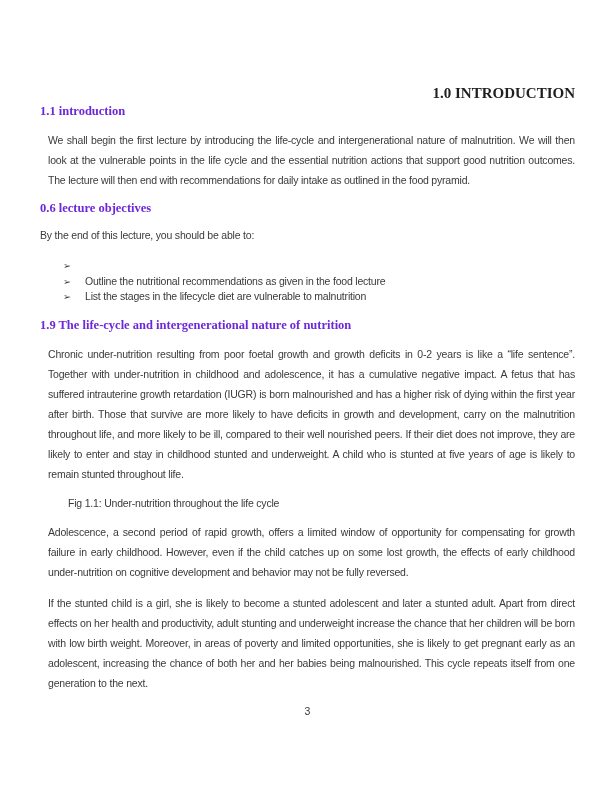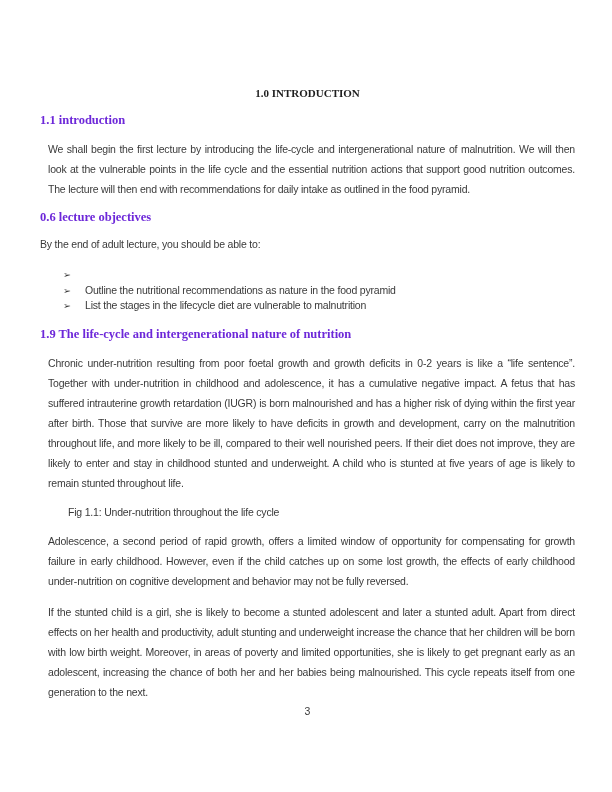--- a/index.html
+++ b/index.html
@@ -18,25 +18,25 @@
   }
   .content {
     position: absolute;
     left: 40px;
     top: 86px;
     width: 535px;
   }
   .doc-title {
     font-family: "Liberation Serif", serif;
     font-weight: bold;
-    font-size: 11px;
+    font-size: 15px;
     line-height: 14px;
     color: #1f1f1f;
-    text-align: center;
-    margin: 0 0 13px 0;
+    text-align: right;
+    margin: 0 0 4px 0;
   }
   .section-heading {
     font-family: "Liberation Serif", serif;
     font-weight: bold;
     font-size: 12.5px;
     line-height: 14px;
     color: #6d28d9;
     margin: 4px 0 12px 0;
   }
   .body-para {
@@ -95,28 +95,28 @@
 
     <h1 class="doc-title">1.0 INTRODUCTION</h1>
 
     <section>
       <h2 class="section-heading">1.1 introduction</h2>
       <p class="body-para">We shall begin the first lecture by introducing the life-cycle and intergenerational nature of malnutrition. We will then look at the vulnerable points in the life cycle and the essential nutrition actions that support good nutrition outcomes. The lecture will then end with recommendations for daily intake as outlined in the food pyramid.</p>
     </section>
 
     <section>
       <h2 class="section-heading">0.6 lecture objectives</h2>
-      <p class="lead-para">By the end of adult lecture, you should be able to:</p>
+      <p class="lead-para">By the end of this lecture, you should be able to:</p>
       <ul class="bullet-list">
         <li class="bullet-item">
           <span class="bullet-glyph">➢</span>
         </li>
         <li class="bullet-item">
           <span class="bullet-glyph">➢</span>
-          <span>Outline the nutritional recommendations as nature in the food pyramid</span>
+          <span>Outline the nutritional recommendations as given in the food lecture</span>
         </li>
         <li class="bullet-item">
           <span class="bullet-glyph">➢</span>
           <span>List the stages in the lifecycle diet are vulnerable to malnutrition</span>
         </li>
       </ul>
     </section>
 
     <section>
       <h2 class="section-heading">1.9 The life-cycle and intergenerational nature of nutrition</h2>

